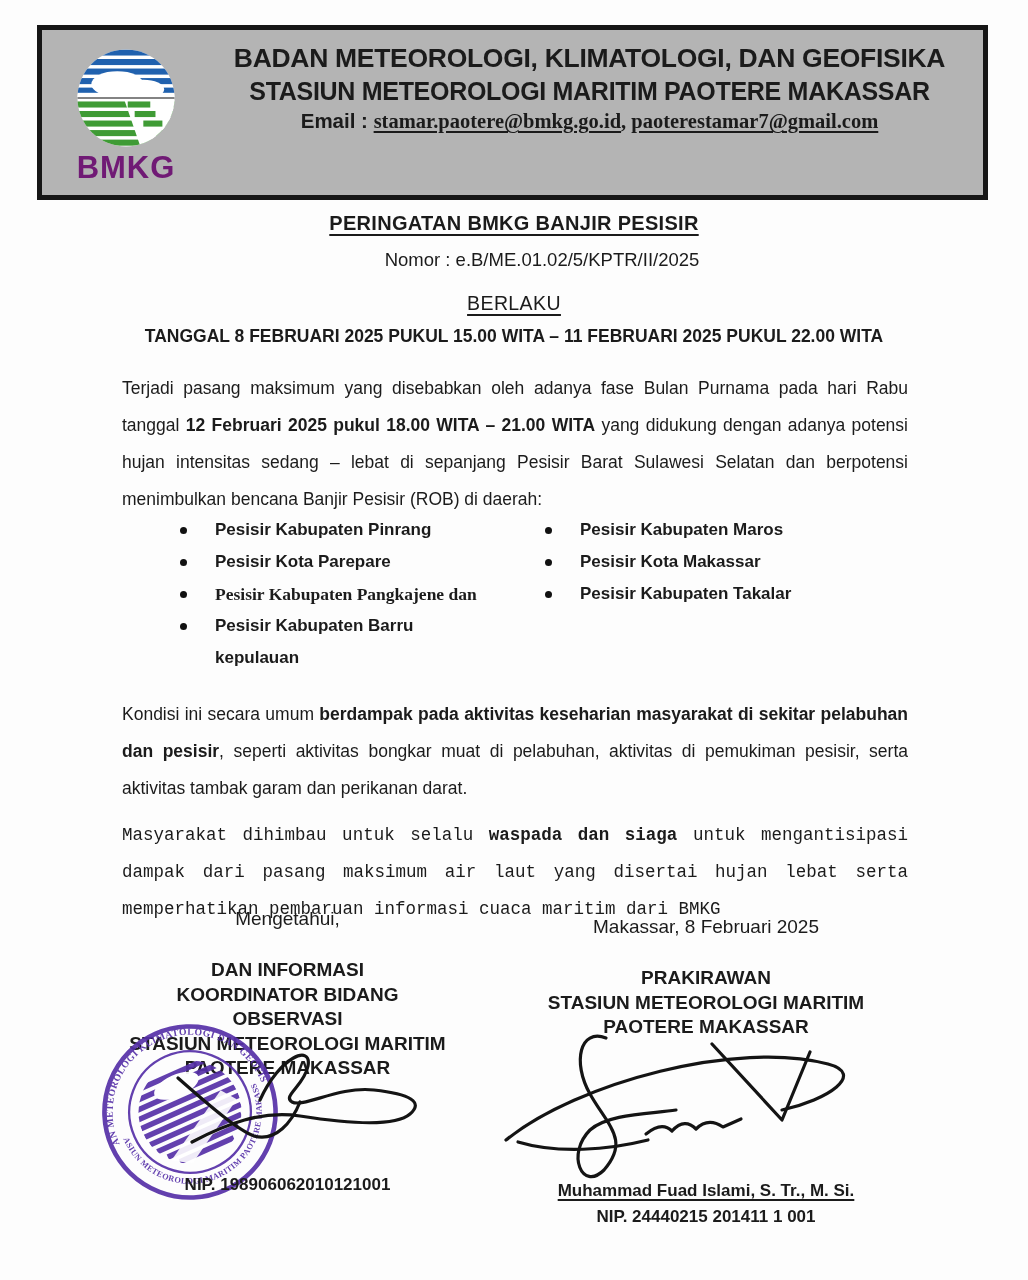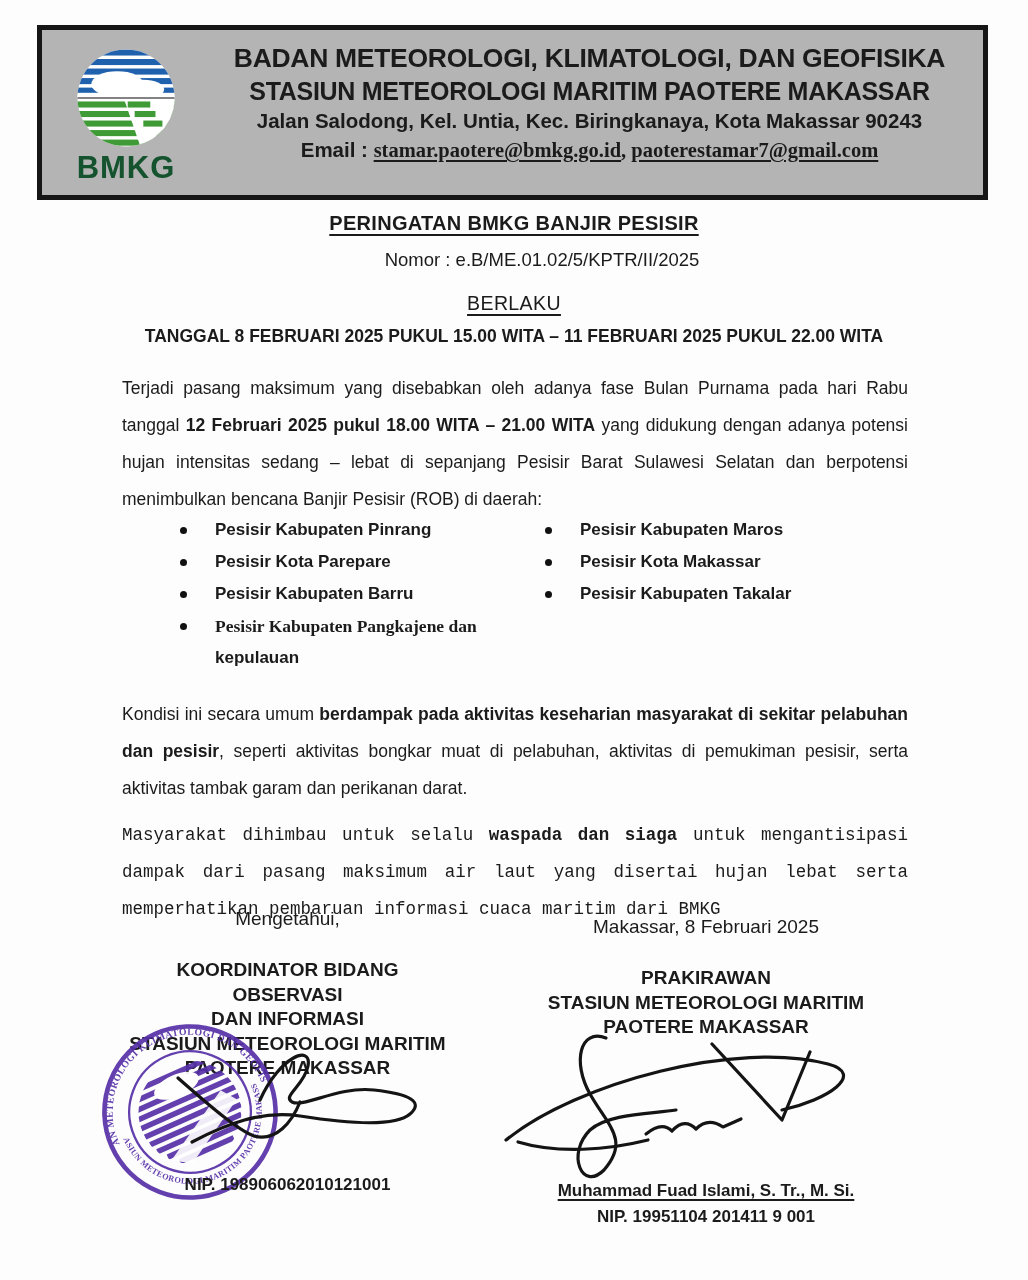--- a/index.html
+++ b/index.html
@@ -13,21 +13,21 @@
     margin:0 auto;
   }
   
   .hdr{
     position:absolute;left:37px;top:25px;width:941px;height:165px;
     background:#b4b4b4;border:5px solid #161616;
     display:flex;align-items:flex-start;
   }
   .hdr-logo{width:168px;display:flex;flex-direction:column;align-items:center;padding-top:16px;}
   .hdr-logo svg{width:104px;height:104px;}
-  .hdr-logo .bmkg-word{font-size:31px;font-weight:800;letter-spacing:1px;margin-top:0px;color:#14532d;}
+  .hdr-logo .bmkg-word{font-size:31px;font-weight:800;letter-spacing:1px;margin-top:0px;color:#701a75;}
   .hdr-text{flex:1;text-align:center;padding:12px 14px 0 0;}
   .hl1{font-size:26.5px;font-weight:bold;line-height:33px;letter-spacing:-0.3px;}
   .hl2{font-size:25px;font-weight:bold;line-height:32px;letter-spacing:-0.3px;}
   .hl3,.hl4,.hl5{font-size:20.5px;font-weight:bold;line-height:28.5px;}
   .serif-email{font-family:"Liberation Serif", serif;text-decoration:underline;text-underline-offset:3px;}
   .serif-sep{font-family:"Liberation Serif", serif;}
   
   .cline{position:absolute;left:0;width:1028px;text-align:center;}
   .t-main{top:212px;font-size:20px;font-weight:bold;text-decoration:underline;text-underline-offset:4px;text-decoration-thickness:2px;letter-spacing:.3px;}
   .t-nomor{top:249px;font-size:18.5px;padding-left:28px;}
@@ -96,21 +96,20 @@
           <rect x="62" y="64" width="26" height="7" fill="#3f9b35"></rect>
           <rect x="70" y="75" width="24" height="7" fill="#3f9b35"></rect>
           <rect x="80" y="86" width="22" height="7" fill="#3f9b35"></rect>
         </g>
       </svg>
       <div class="bmkg-word">BMKG</div>
     </div>
     <div class="hdr-text">
       <div class="hl1">BADAN METEOROLOGI, KLIMATOLOGI, DAN GEOFISIKA</div>
       <div class="hl2">STASIUN METEOROLOGI MARITIM PAOTERE MAKASSAR</div>
-      <div class="hl3">Jalan Salodong, Kel. Untia, Kec. Biringkanaya, Kota Makassar 90243</div>
       <div class="hl5"><span>Email : </span><span class="serif-email">stamar.paotere@bmkg.go.id</span><span class="serif-sep">, </span><span class="serif-email">paoterestamar7@gmail.com</span></div>
     </div>
   </div>
 
   <div class="cline t-main">PERINGATAN BMKG BANJIR PESISIR</div>
   <div class="cline t-nomor">Nomor : e.B/ME.01.02/5/KPTR/II/2025</div>
   <div class="cline t-berlaku">BERLAKU</div>
   <div class="cline t-period">TANGGAL 8 FEBRUARI 2025 PUKUL 15.00 WITA – 11 FEBRUARI 2025 PUKUL 22.00 WITA</div>
 
   <p class="para p1"><span>Terjadi pasang maksimum yang disebabkan oleh adanya fase Bulan Purnama pada hari Rabu tanggal </span><b>12 Februari 2025 pukul 18.00 WITA – 21.00 WITA</b><span> yang didukung dengan adanya potensi hujan intensitas sedang – lebat di sepanjang Pesisir Barat Sulawesi Selatan dan berpotensi menimbulkan bencana Banjir Pesisir (ROB) di daerah:</span></p>
@@ -119,25 +118,25 @@
     <div class="brow">
         <span class="bdot"></span>
         <span>Pesisir Kabupaten Pinrang</span>
       </div>
     <div class="brow">
         <span class="bdot"></span>
         <span>Pesisir Kota Parepare</span>
       </div>
     <div class="brow">
         <span class="bdot"></span>
+        <span class="pangkajene">Pesisir Kabupaten Pangkajene dan</span>
+      </div>
+    <div class="brow">
+        <span class="bdot"></span>
         <span>Pesisir Kabupaten Barru</span>
-      </div>
-    <div class="brow">
-        <span class="bdot"></span>
-        <span class="pangkajene">Pesisir Kabupaten Pangkajene dan</span>
       </div>
     <div class="brow">
         <span class="bdot bdot-hidden"></span>
         <span>kepulauan</span>
       </div>
   </div>
   <div class="blist blist-right">
     <div class="brow">
         <span class="bdot"></span>
         <span>Pesisir Kabupaten Maros</span>
@@ -151,22 +150,22 @@
         <span>Pesisir Kabupaten Takalar</span>
       </div>
   </div>
 
   <p class="para p2"><span>Kondisi ini secara umum </span><b>berdampak pada aktivitas keseharian masyarakat di sekitar pelabuhan dan pesisir</b><span>, seperti aktivitas bongkar muat di pelabuhan, aktivitas di pemukiman pesisir, serta aktivitas tambak garam dan perikanan darat.</span></p>
 
   <p class="para p3"><span>Masyarakat dihimbau untuk selalu </span><b>waspada dan siaga</b><span> untuk mengantisipasi dampak dari pasang maksimum air laut yang disertai hujan lebat serta memperhatikan pembaruan informasi cuaca maritim dari BMKG</span></p>
 
   <div class="sigcol sig-left">
     <div class="sig-pre">Mengetahui,</div>
+    <div class="sig-title">DAN INFORMASI</div>
     <div class="sig-title">KOORDINATOR BIDANG OBSERVASI</div>
-    <div class="sig-title">DAN INFORMASI</div>
     <div class="sig-title">STASIUN METEOROLOGI MARITIM</div>
     <div class="sig-title">PAOTERE MAKASSAR</div>
   </div>
   <div class="sigcol sig-right">
     <div class="sig-pre">Makassar, 8 Februari 2025</div>
     <div class="sig-title">PRAKIRAWAN</div>
     <div class="sig-title">STASIUN METEOROLOGI MARITIM</div>
     <div class="sig-title">PAOTERE MAKASSAR</div>
   </div>
 
@@ -217,16 +216,16 @@
       <path d="M 214,22 L 284,98 L 312,30"></path>
       <path d="M 20,120 C 60,132 110,128 150,118"></path>
     </g>
   </svg>
 
   <div class="namecol name-left">
     <div>NIP. 198906062010121001</div>
   </div>
   <div class="namecol name-right">
     <div class="uname">Muhammad Fuad Islami, S. Tr., M. Si.</div>
-    <div>NIP. 19951104 201411 9 001</div>
+    <div>NIP. 24440215 201411 1 001</div>
   </div>
 
 </div>
 
 </body></html>

